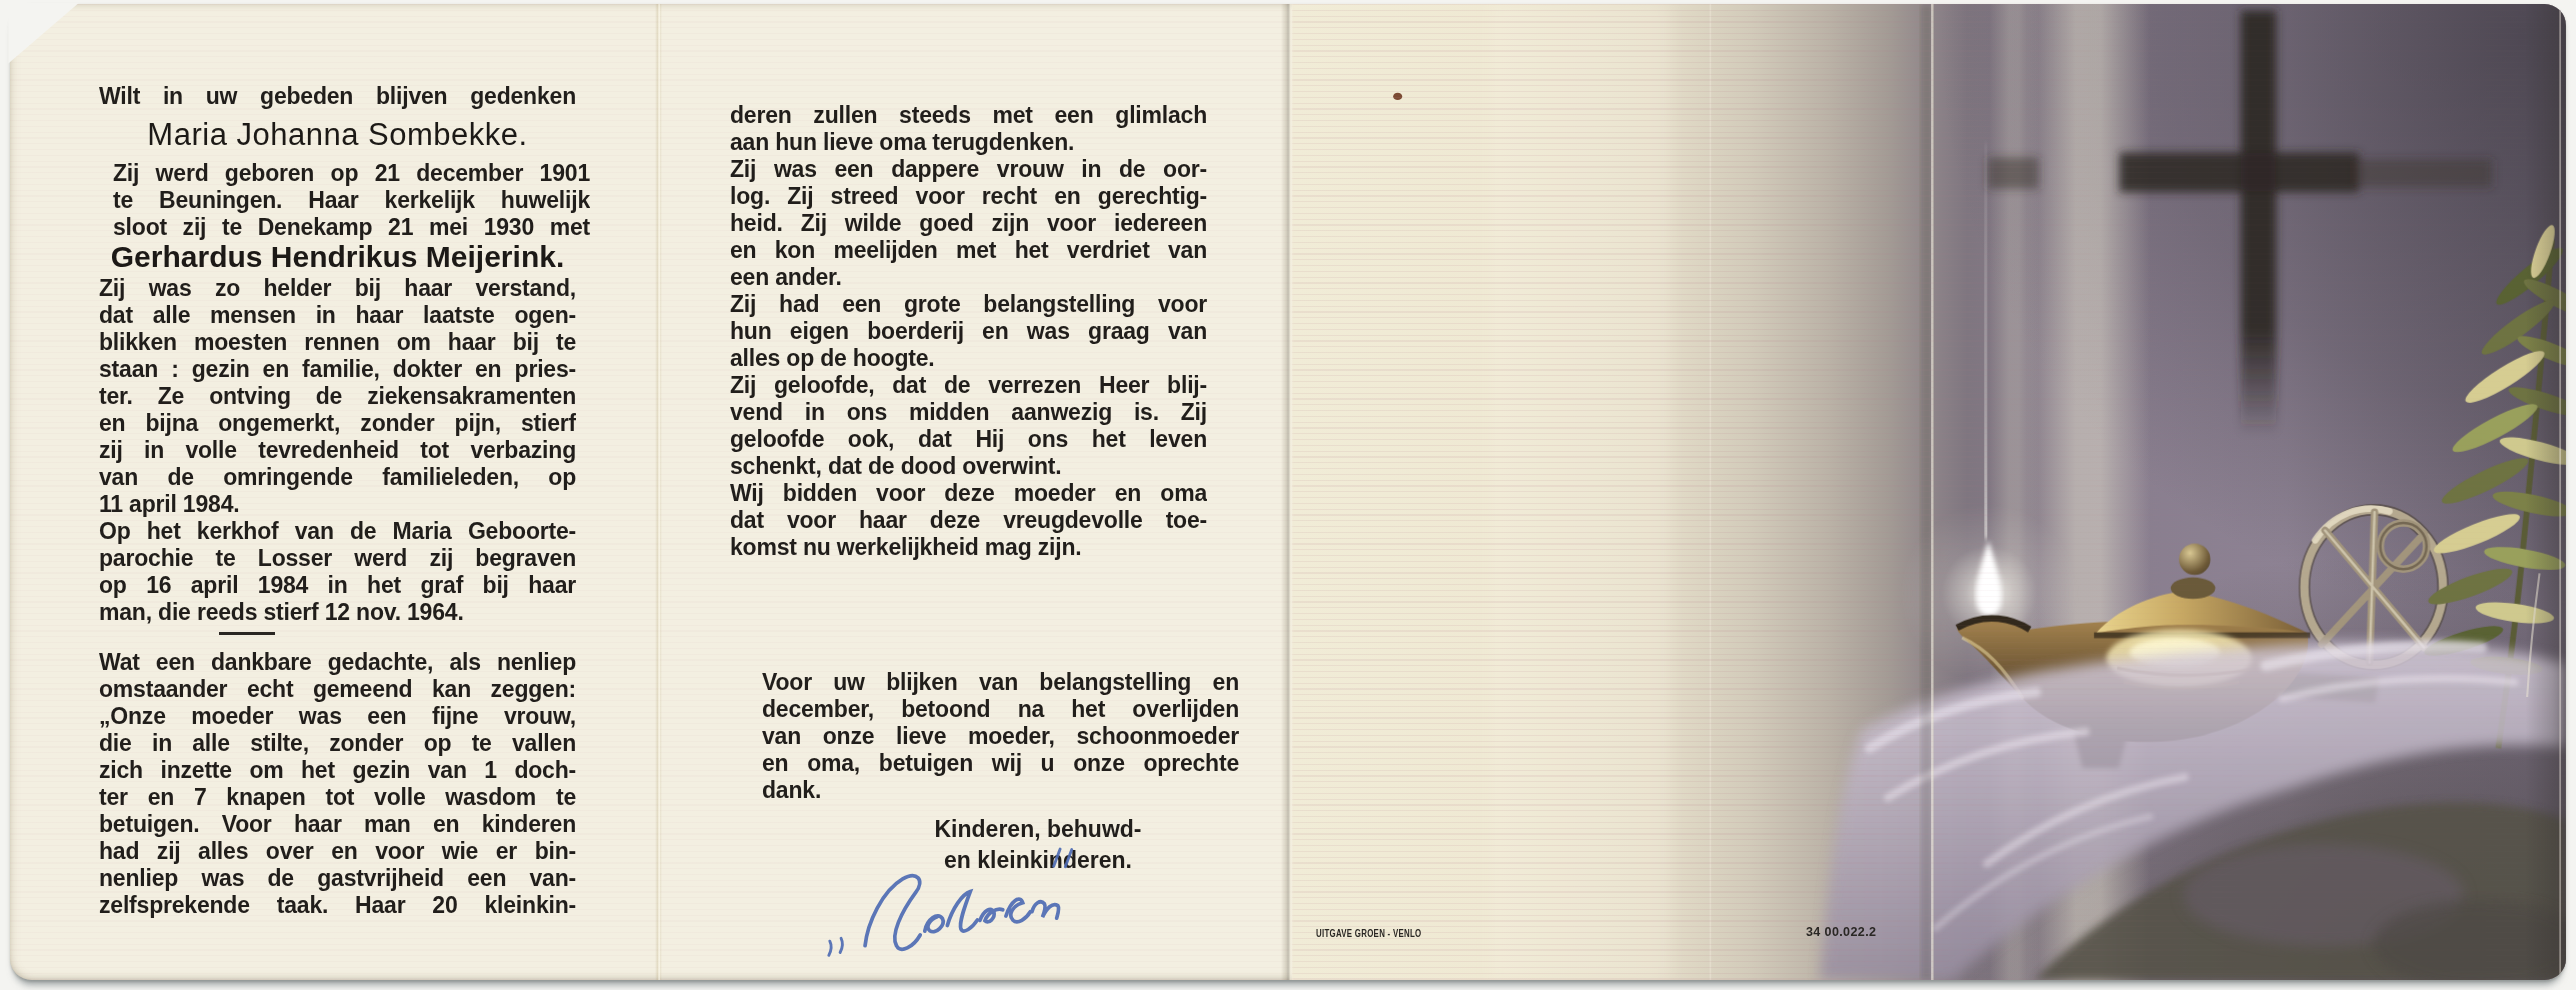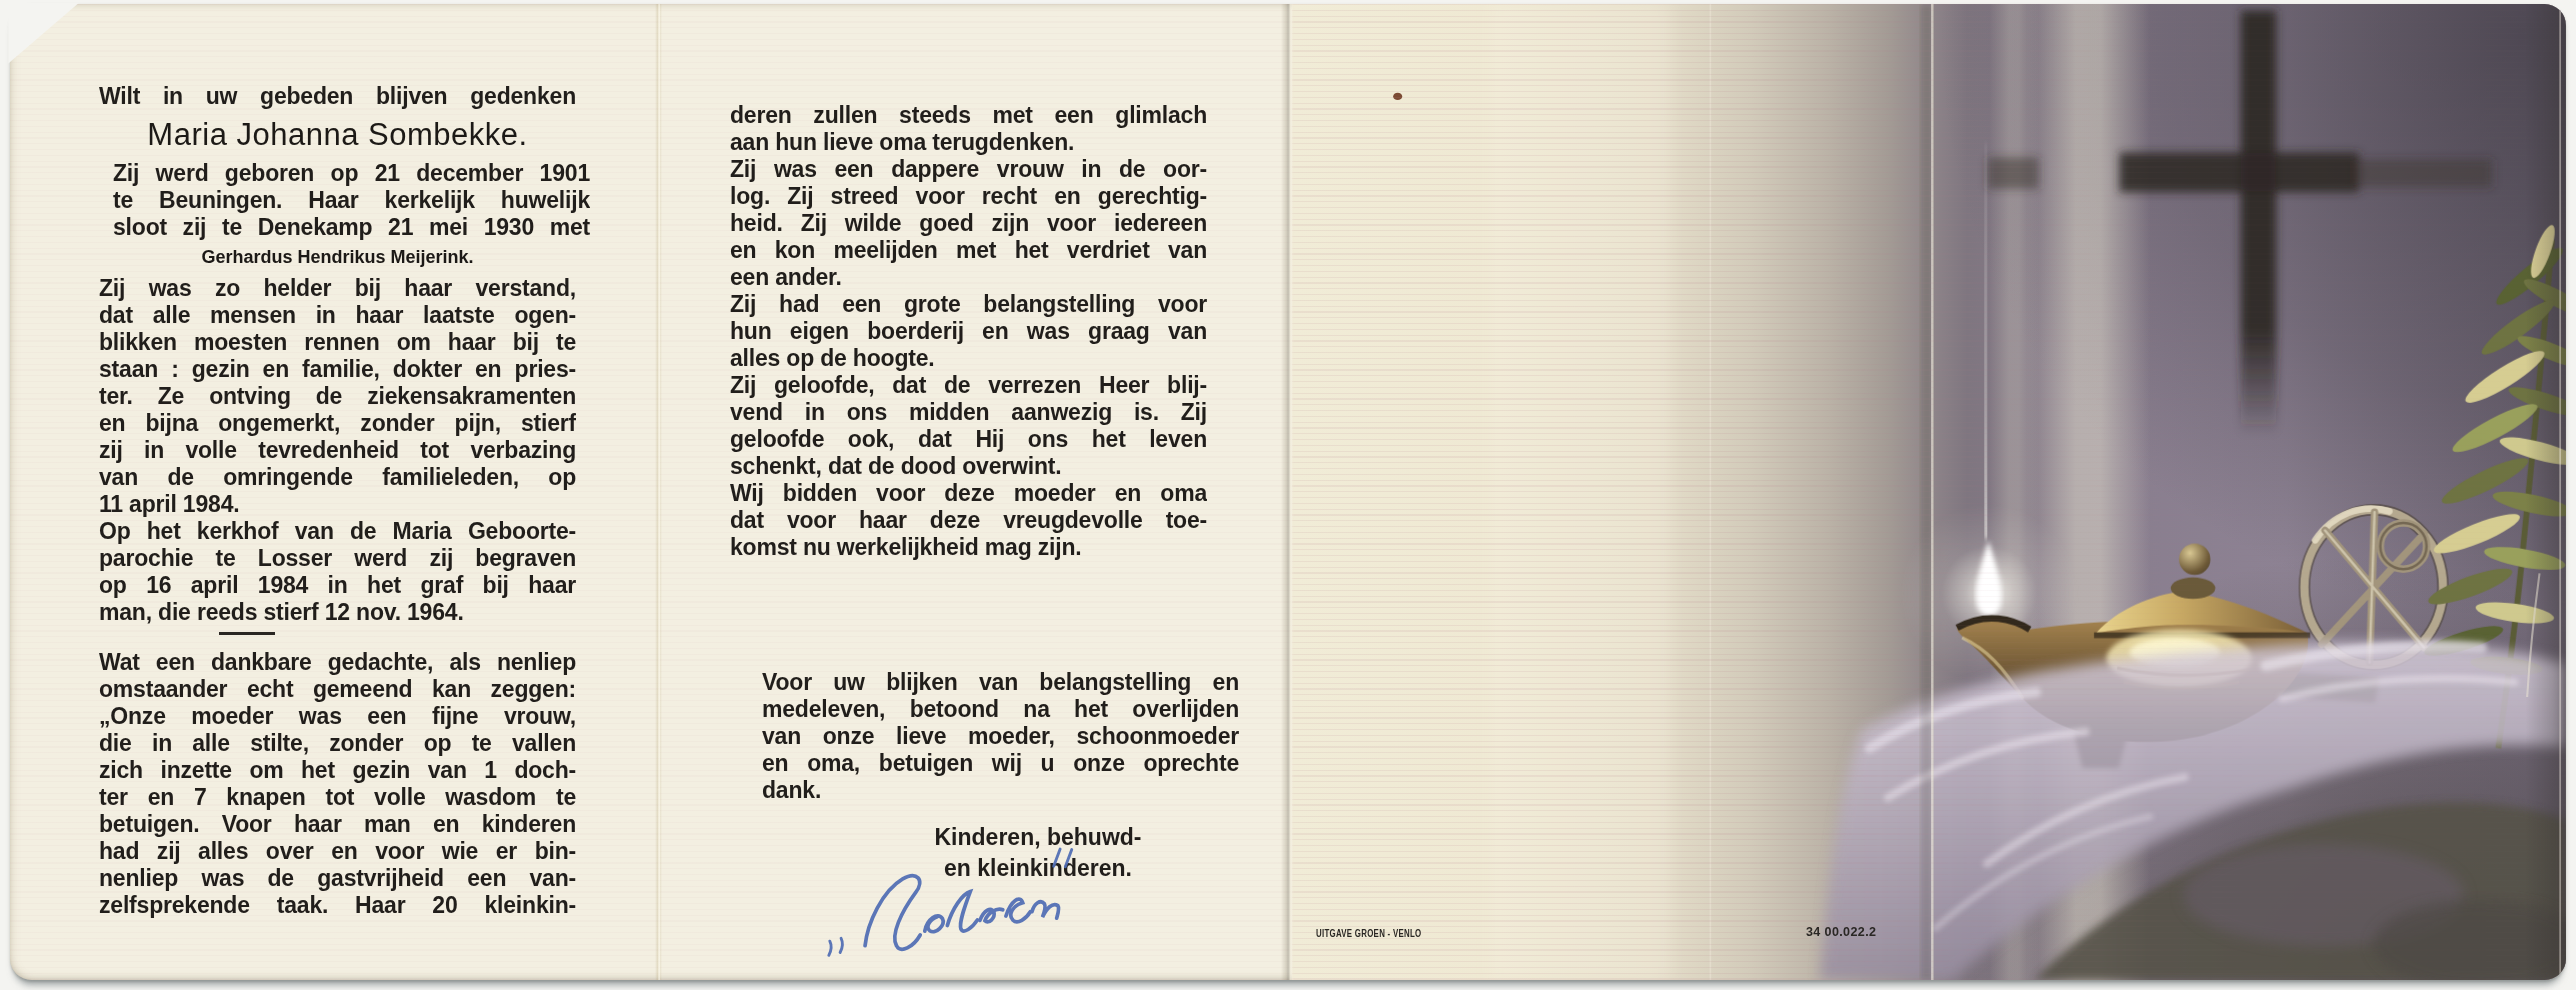--- a/index.html
+++ b/index.html
@@ -37,26 +37,26 @@
   .col{position:absolute;color:#211e1b;font-weight:bold;font-size:23px;line-height:27px;letter-spacing:-0.2px;}
   .line{display:block;height:27px;overflow:hidden;text-align:justify;text-align-last:justify;}
   .line.e{text-align-last:left;}
   .intro-line{position:absolute;left:99px;top:83px;width:477px;}
   .deceased-title{
     position:absolute;left:99px;top:117px;width:477px;text-align:center;
     font-size:31px;line-height:36px;font-weight:normal;color:#1c1916;letter-spacing:0.5px;
   }
   .spouse-line{
     position:absolute;left:99px;top:242px;width:477px;text-align:center;
-    font-size:18px;line-height:30px;font-weight:bold;color:#1c1916;
+    font-size:30px;line-height:30px;font-weight:bold;color:#1c1916;
   }
   .divider{position:absolute;left:219px;top:632px;width:56px;height:2.5px;background:#2a2622;}
   .closing-block{
     position:absolute;left:916px;top:814px;width:244px;text-align:center;
-    font-weight:bold;font-size:23px;line-height:31px;color:#211e1b;margin-top:8px;
+    font-weight:bold;font-size:23px;line-height:31px;color:#211e1b;
   }
   .signature-wrap{position:absolute;left:815px;top:853px;width:264px;height:107px;transform:rotate(-6deg);z-index:8;}
   .signature-hidden{position:absolute;opacity:0;font-size:8.3px;}
   
   .panel-right{
     position:absolute;left:1292px;top:4.1px;width:1274px;height:976px;
     border-radius:0 21.5px 21.5px 0;overflow:hidden;z-index:2;
   }
   .panel-right svg{position:absolute;left:0;top:0;}
   .panel-right .scanlines{
@@ -131,21 +131,21 @@
     <div class="line">Zij geloofde, dat de verrezen Heer blij-</div>
     <div class="line">vend in ons midden aanwezig is.  Zij</div>
     <div class="line">geloofde ook, dat Hij ons het leven</div>
     <div class="line e">schenkt, dat de dood overwint.</div>
     <div class="line">Wij bidden voor deze moeder en oma</div>
     <div class="line">dat voor haar deze vreugdevolle toe-</div>
     <div class="line e">komst nu werkelijkheid mag zijn.</div>
   </div>
 <div class="col" style="left:730px;top:669px;width:477px;margin-left:32px;">
     <div class="line">Voor uw blijken van belangstelling en</div>
-    <div class="line">medeleven, betoond na het overlijden</div>
+    <div class="line">december, betoond na het overlijden</div>
     <div class="line">van onze lieve moeder, schoonmoeder</div>
     <div class="line">en oma, betuigen wij u onze oprechte</div>
     <div class="line e">dank.</div>
   </div>
 <div class="closing-block">
   <div>Kinderen, behuwd-</div>
   <div>en kleinkinderen.</div>
 </div>
 
 <div class="signature-wrap">

